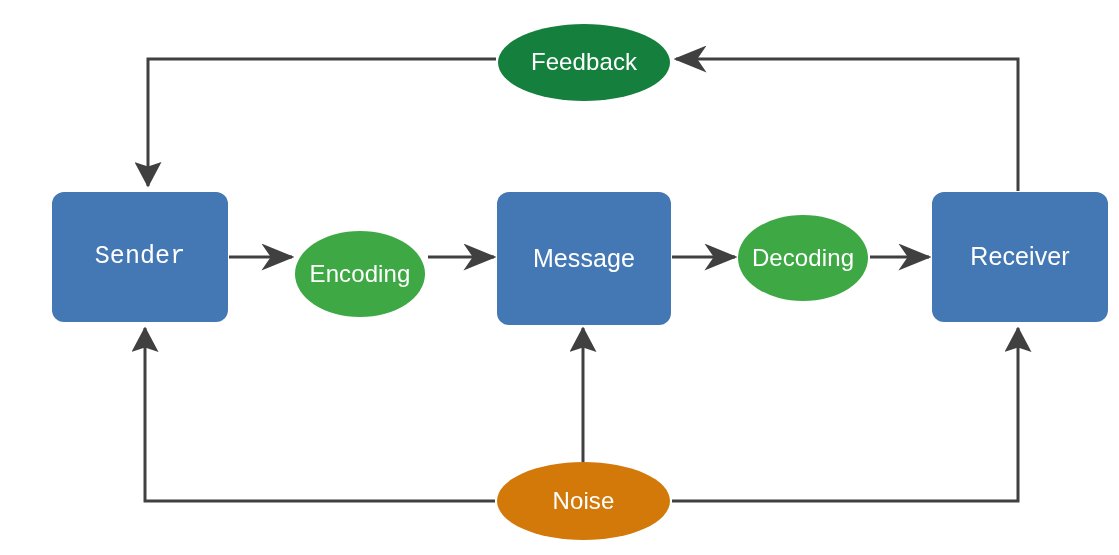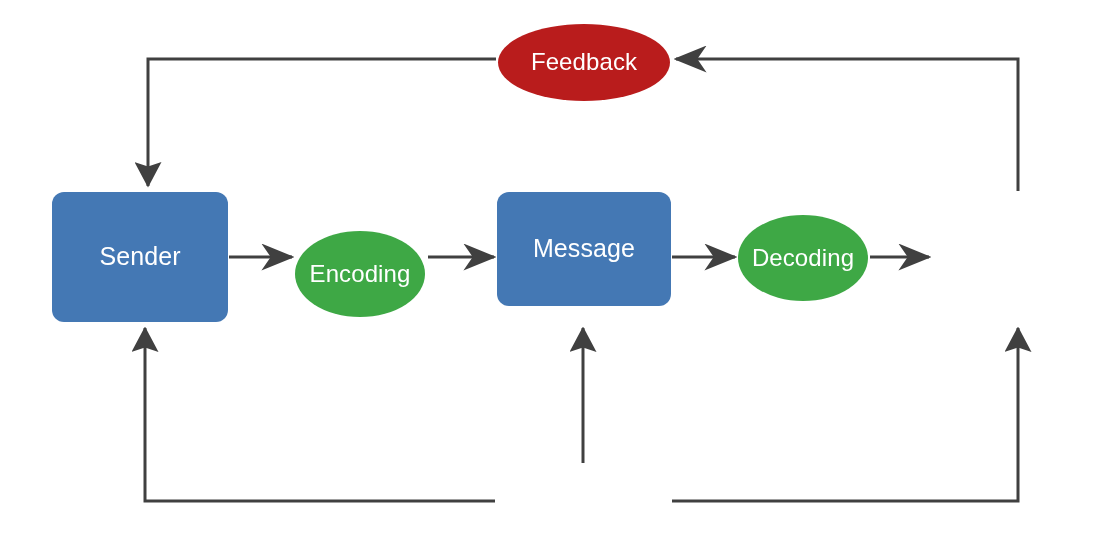--- a/index.html
+++ b/index.html
@@ -81,35 +81,41 @@
       <path d="M496,59 L148,59 L148,186" marker-end="url(#mk-triangle)"></path>
 
       <line x1="583" y1="463" x2="583" y2="328" marker-end="url(#mk-triangle)"></line>
 
       <path d="M495,501 L145,501 L145,328" marker-end="url(#mk-triangle)"></path>
 
       <path d="M672,501 L1018,501 L1018,328" marker-end="url(#mk-triangle)"></path>
     </g>
   </svg>
 
-  <div class="node node-box" style="left:52px; top:192px; width:176px; height:130px; background:#4478b4;">
+  <div class="node node-box" style="left:52px; top:192px; width:176px; height:130px; background:#4478b4;font-family:Liberation Mono, monospace;">
     <span class="node-label">Sender</span>
   </div>
 
   <div class="node node-ellipse" style="left:295px; top:231px; width:130px; height:86px; background:#3ea845;">
     <span class="node-label">Encoding</span>
   </div>
 
-  <div class="node node-box" style="left:497px; top:192px; width:174px; height:114px; background:#4478b4;">
+  <div class="node node-box" style="left:497px; top:192px; width:174px; height:133px; background:#4478b4;">
     <span class="node-label">Message</span>
   </div>
 
   <div class="node node-ellipse" style="left:738px; top:215px; width:130px; height:86px; background:#3ea845;text-align:center;">
     <span class="node-label">Decoding</span>
   </div>
 
+  <div class="node node-box" style="left:932px; top:192px; width:176px; height:130px; background:#4478b4;">
+    <span class="node-label">Receiver</span>
+  </div>
 
-  <div class="node node-ellipse" style="left:498px; top:24px; width:172px; height:77px; background:#b91c1c;">
+  <div class="node node-ellipse" style="left:498px; top:24px; width:172px; height:77px; background:#15803d;">
     <span class="node-label">Feedback</span>
   </div>
 
+  <div class="node node-ellipse" style="left:497px; top:462px; width:173px; height:78px; background:#d2790a;">
+    <span class="node-label">Noise</span>
+  </div>
 
 </div>
 
 </body></html>

